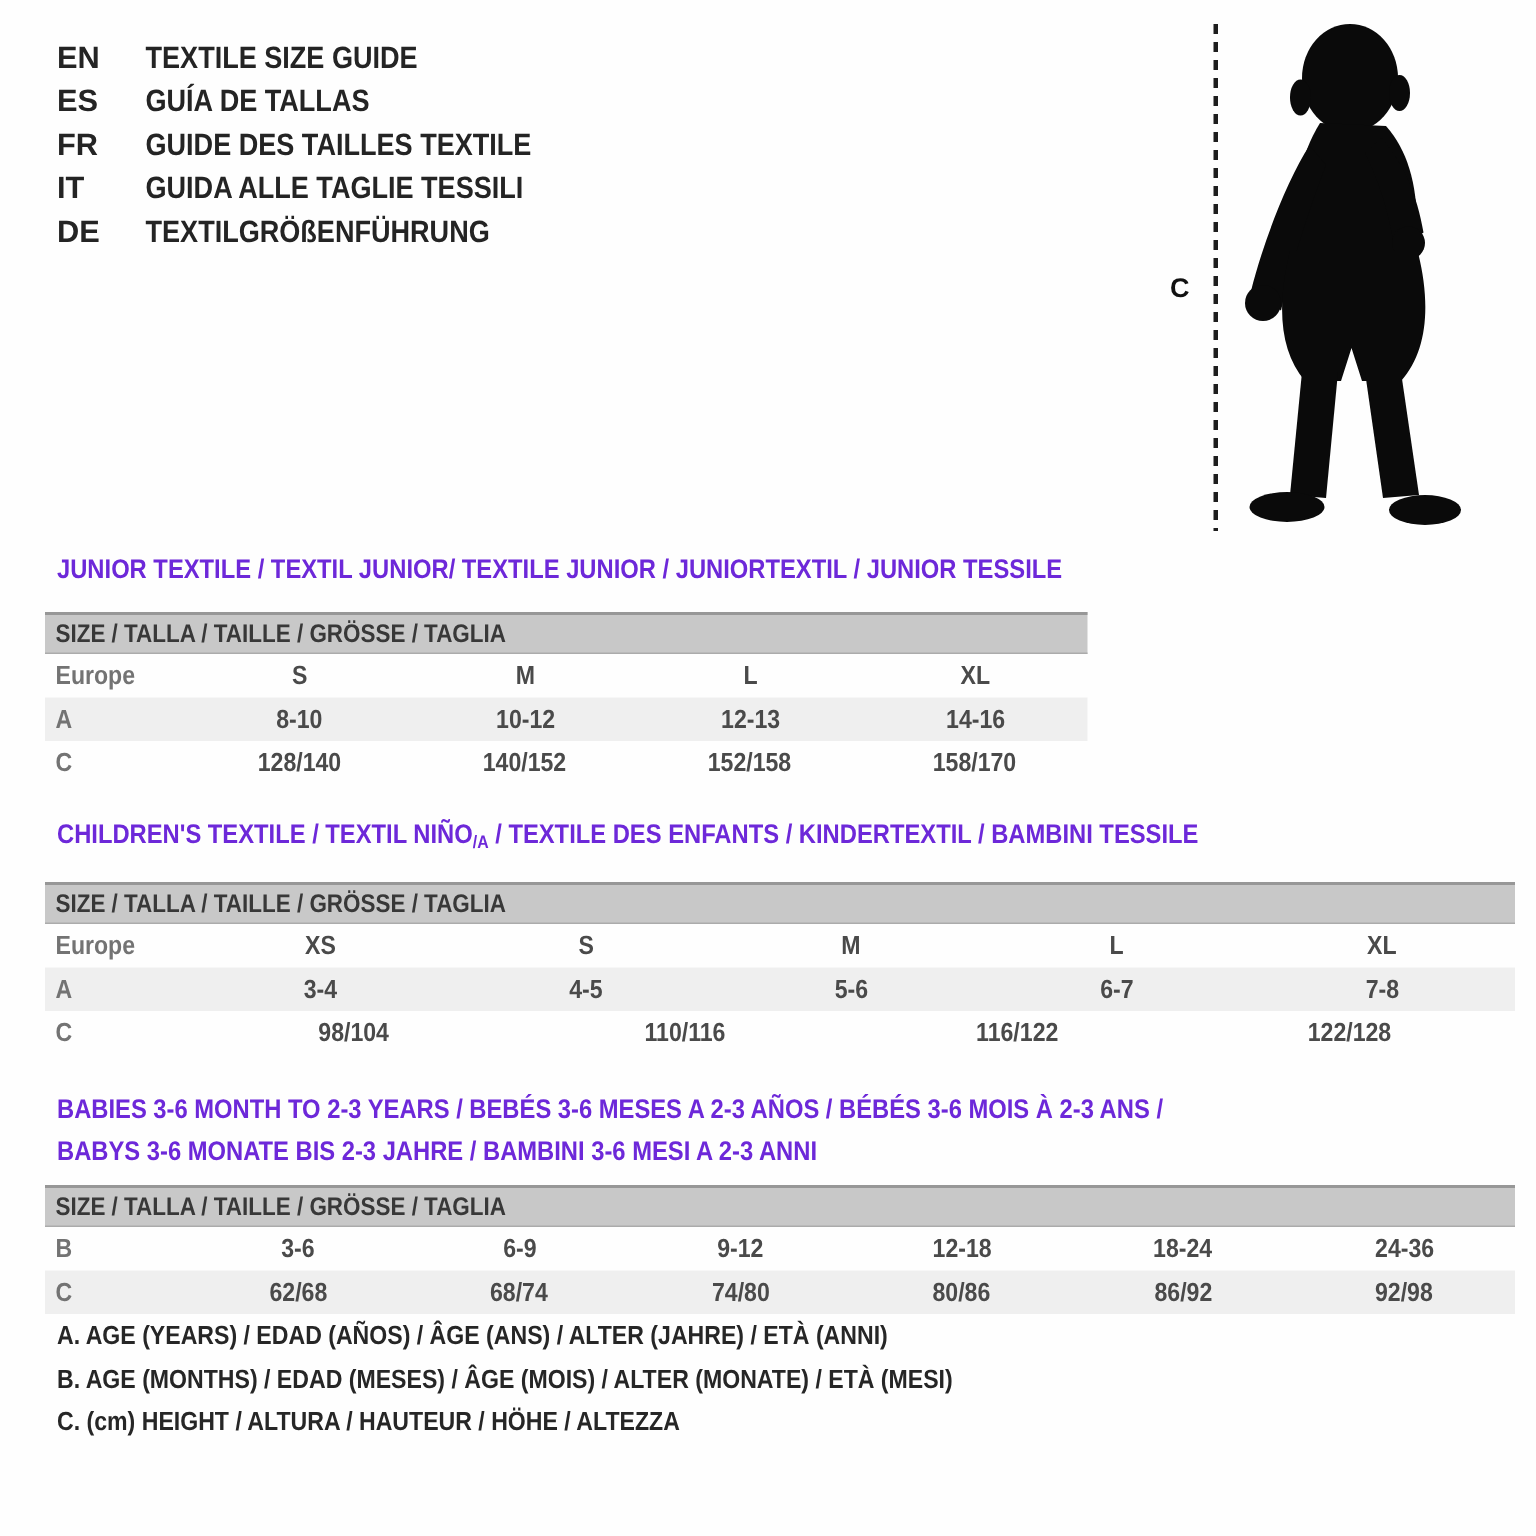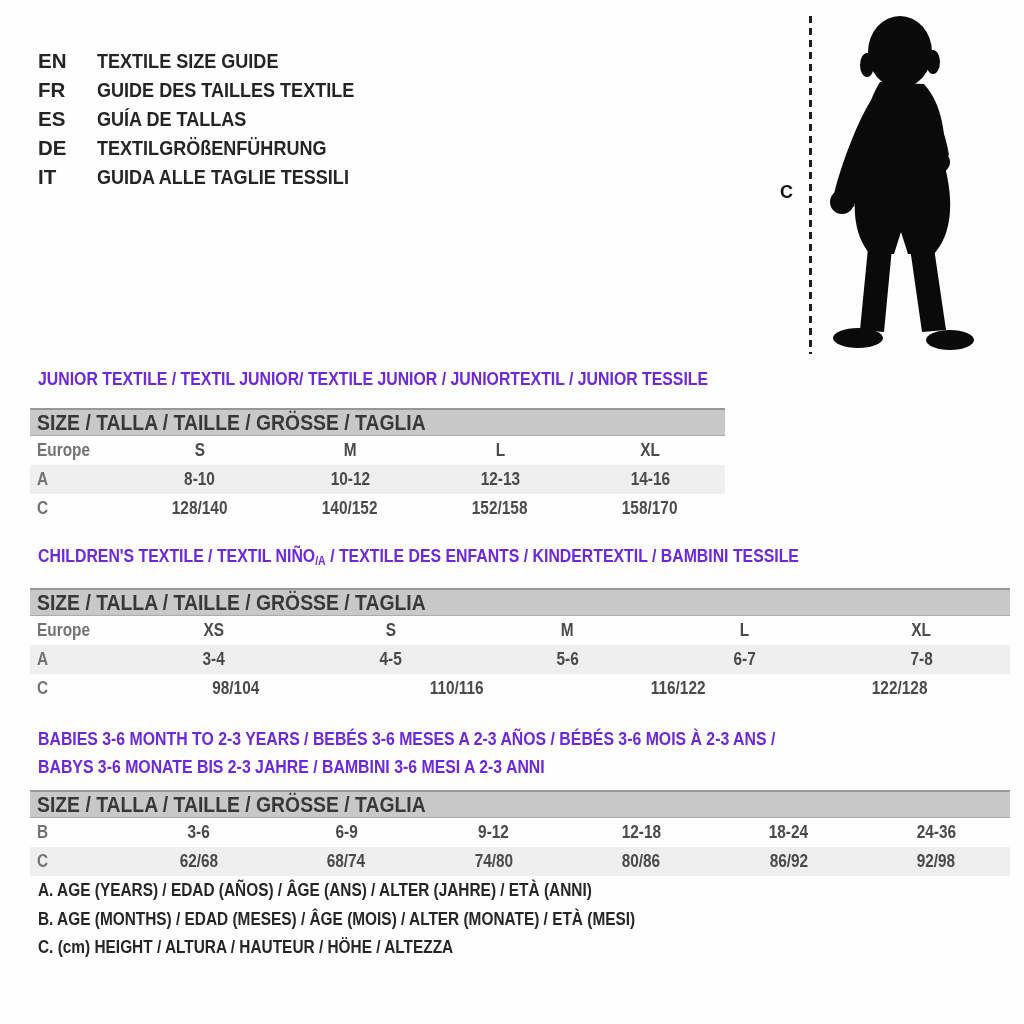--- a/index.html
+++ b/index.html
@@ -8,70 +8,70 @@
     font-family:"Liberation Sans","DejaVu Sans",sans-serif;
     font-weight:700;color:#262626;overflow:hidden;
   }
   .canvas{position:relative;width:1024px;height:1024px;background:#fefefe;}
 
   
   .cx{display:inline-block;transform:scaleX(.88);transform-origin:0 50%;white-space:nowrap;}
   .cxc{display:inline-block;transform:scaleX(.88);transform-origin:50% 50%;white-space:nowrap;}
 
   
-  .lang-block{position:absolute;left:38px;top:24px;margin-top:22px;}
+  .lang-block{position:absolute;left:38px;top:24px;}
   .lang-row{height:29px;line-height:29px;font-size:20.5px;color:#242424;}
   .lang-code{display:inline-block;width:59px;}
 
   
   .dash-line{position:absolute;left:809px;top:16px;width:3px;height:338px;
     background:repeating-linear-gradient(to bottom,#1d1d1d 0 7px,transparent 7px 12px);}
   .c-label{position:absolute;left:780px;top:182px;font-size:18px;color:#111;}
   .toddler-svg{position:absolute;left:818px;top:12px;}
 
   
   .sec-title{position:absolute;left:38px;font-size:18px;line-height:20px;color:#6d28d9;white-space:nowrap;}
   .babies-title .line{height:28px;line-height:28px;}
   .subsc{font-size:12px;vertical-align:-3px;}
 
   
   .table{position:absolute;left:30px;}
   .t1{width:695px;} .t2{width:980px;} .t3{width:980px;}
   .thead{box-sizing:border-box;height:28px;background:#c8c8c8;
     border-top:2px solid #979797;border-bottom:1px solid #ababab;
-    line-height:25px;padding-left:7px;font-size:22px;color:#383838;}
+    line-height:25px;padding-left:7px;font-size:17px;color:#383838;}
   .trow{display:flex;height:29px;line-height:29px;font-size:17.5px;}
   .trow.alt{background:#efefef;}
   .tlabel{box-sizing:border-box;width:95px;padding-left:7px;color:#737373;}
   .tcell{flex:1;text-align:center;color:#4a4a4a;}
 
   
   .legend{position:absolute;left:38px;top:876px;}
   .legend .line{height:28.5px;line-height:28.5px;font-size:17.5px;color:#262626;white-space:nowrap;}
 </style>
 </head>
 <body>
 
 <div class="canvas">
 
   <div class="lang-block">
     <div class="lang-row">
       <span class="lang-code">EN</span><span class="cx">TEXTILE SIZE GUIDE</span>
     </div>
     <div class="lang-row">
+      <span class="lang-code">ES</span><span class="cx">GUÍA DE TALLAS</span>
+    </div>
+    <div class="lang-row">
       <span class="lang-code">FR</span><span class="cx">GUIDE DES TAILLES TEXTILE</span>
     </div>
     <div class="lang-row">
-      <span class="lang-code">ES</span><span class="cx">GUÍA DE TALLAS</span>
+      <span class="lang-code">IT</span><span class="cx">GUIDA ALLE TAGLIE TESSILI</span>
     </div>
     <div class="lang-row">
       <span class="lang-code">DE</span><span class="cx">TEXTILGRÖßENFÜHRUNG</span>
-    </div>
-    <div class="lang-row">
-      <span class="lang-code">IT</span><span class="cx">GUIDA ALLE TAGLIE TESSILI</span>
     </div>
   </div>
 
   <div class="dash-line"></div>
   <div class="c-label">C</div>
   <svg class="toddler-svg" width="160" height="346" viewBox="0 0 160 346">
     <g fill="#0a0a0a">
       <ellipse cx="82" cy="40" rx="32" ry="36"></ellipse>
       <ellipse cx="49" cy="53" rx="7" ry="12"></ellipse>
       <ellipse cx="115" cy="50" rx="7" ry="12"></ellipse>

